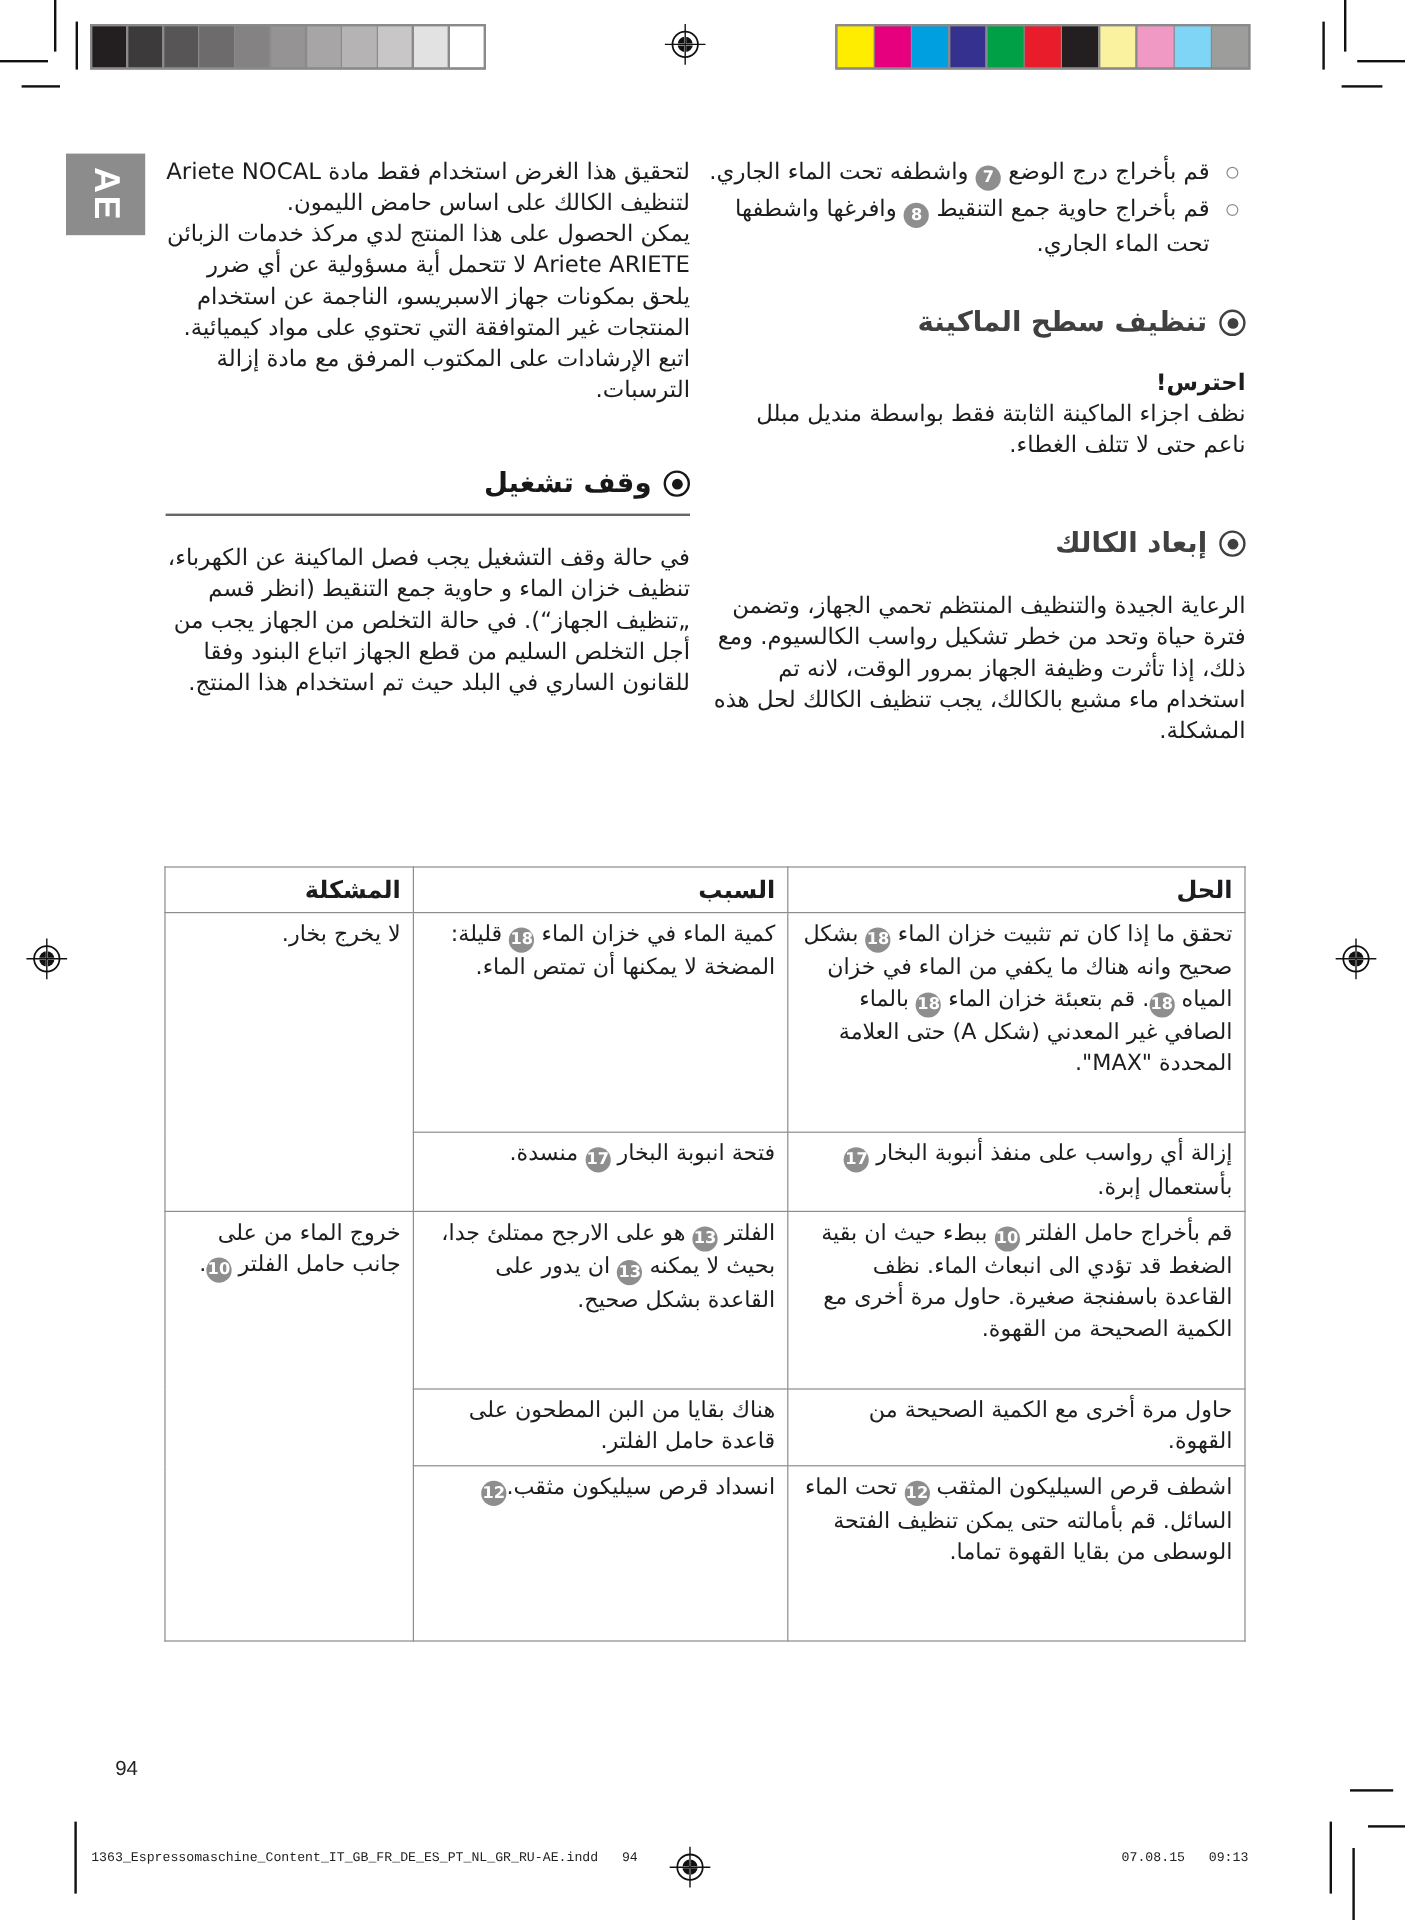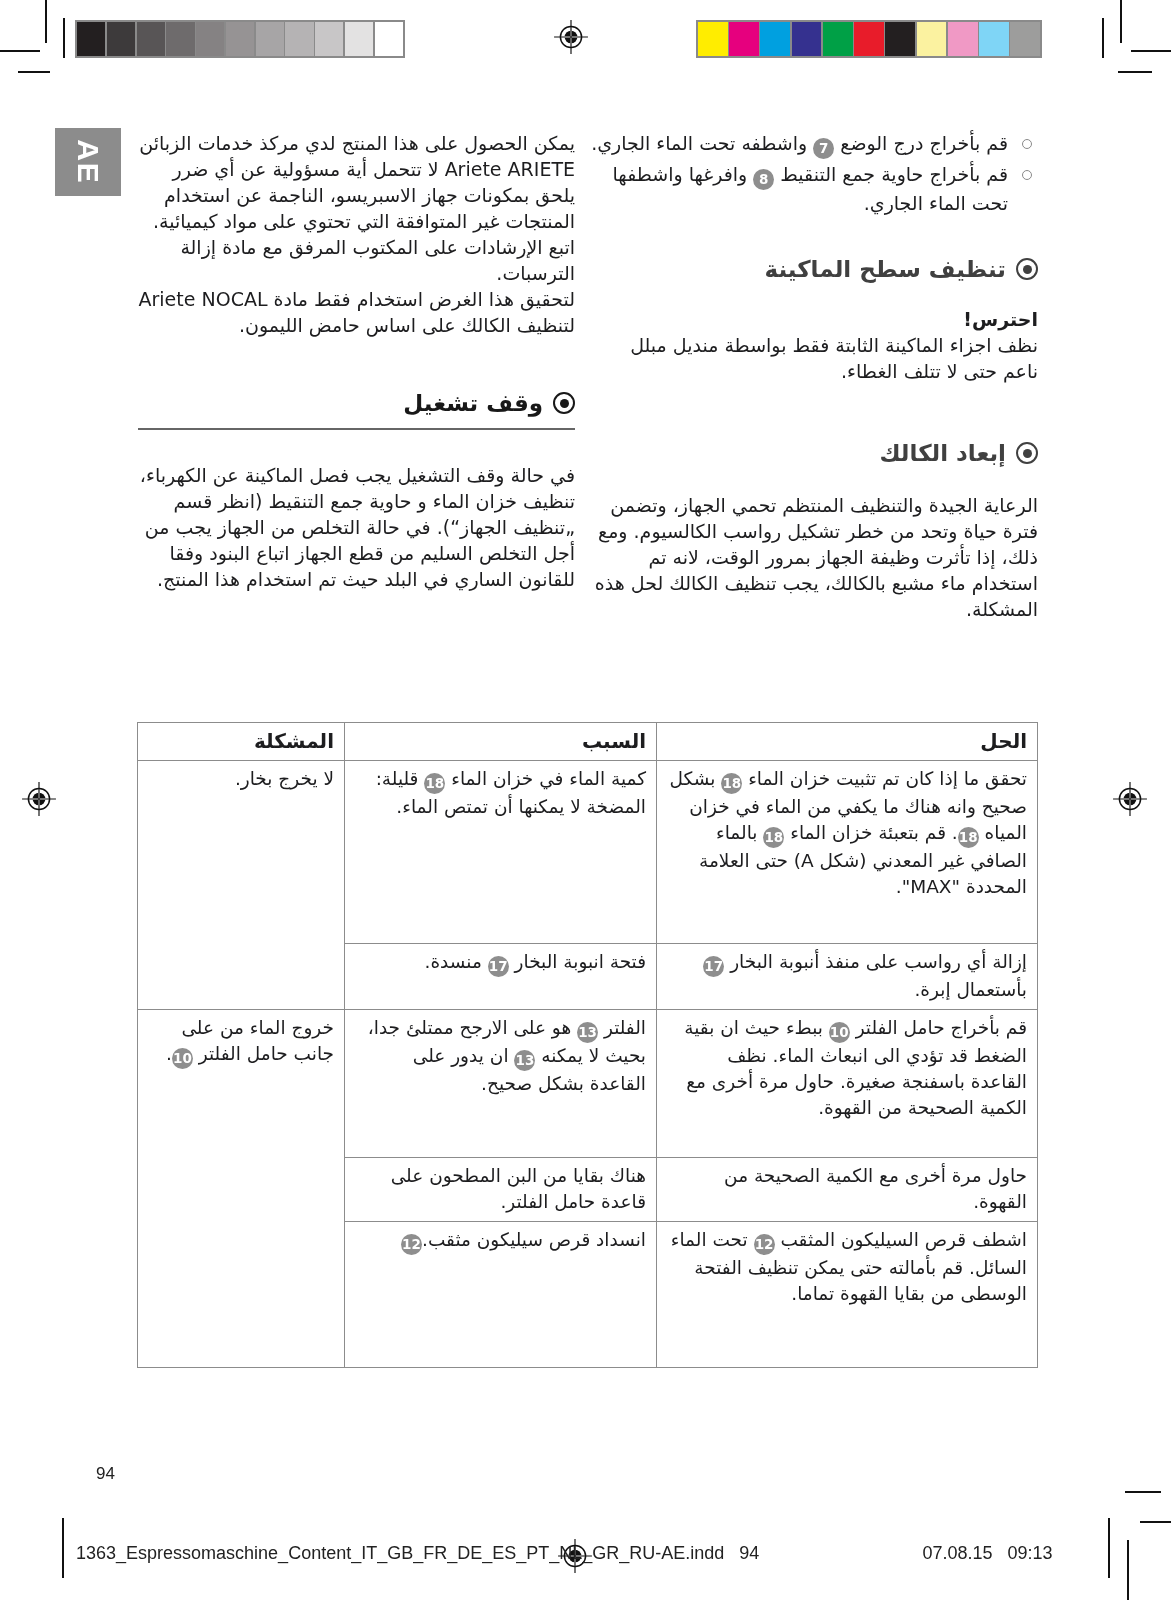--- a/index.html
+++ b/index.html
@@ -55,22 +55,22 @@
   #trouble{position:absolute;left:138px;top:698px;width:900px;direction:rtl;}
   table.tbl{border-collapse:collapse;table-layout:fixed;width:900px;margin-top:24px;
             font-size:18.5px;line-height:26px;}
   table.tbl th,table.tbl td{border:1px solid #8c8c8c;vertical-align:top;text-align:right;
             padding:5px 10px 6px 10px;overflow:hidden;}
   table.tbl th{font-weight:bold;font-size:20px;height:26px;}
 
   
   .pagenum{position:absolute;left:96px;top:1464px;font-size:17px;color:#222;
            font-family:"Liberation Sans",sans-serif;}
-  .footer-text{position:absolute;top:1543px;font-size:18px;color:#222;
-               font-family:Liberation Sans, sans-serif;white-space:nowrap;}
+  .footer-text{position:absolute;top:1543px;font-size:11px;color:#222;
+               font-family:Liberation Mono, monospace;white-space:nowrap;}
   #footer-left{left:76px;}
   #footer-right{left:880px;width:215px;text-align:center;}
 </style>
 </head>
 <body>
 
 <div id="sheet">
 
   <div class="mark vline" style="left:45px;top:0;height:43px;"></div>
   <div class="mark hline" style="left:0;top:50px;width:40px;"></div>
@@ -180,31 +180,31 @@
         <span class="tgt">
             <i></i>
           </span>
         <span>إبعاد الكالك</span>
       </div>
 
       <p style="margin-top:26px;text-align:right;">الرعاية الجيدة والتنظيف المنتظم تحمي الجهاز، وتضمن فترة حياة وتحد من خطر تشكيل رواسب الكالسيوم. ومع ذلك، إذا تأثرت وظيفة الجهاز بمرور الوقت، لانه تم استخدام ماء مشبع بالكالك، يجب تنظيف الكالك لحل هذه المشكلة.</p>
     </div>
 
     <div class="col-l body-text">
+      <p>لتحقيق هذا الغرض استخدام فقط مادة Ariete NOCAL لتنظيف الكالك على اساس حامض الليمون.</p>
       <p>يمكن الحصول على هذا المنتج لدي مركذ خدمات الزبائن Ariete ARIETE لا تتحمل أية مسؤولية عن أي ضرر يلحق بمكونات جهاز الاسبريسو، الناجمة عن استخدام المنتجات غير المتوافقة التي تحتوي على مواد كيميائية. اتبع الإرشادات على المكتوب المرفق مع مادة إزالة الترسبات.</p>
-      <p>لتحقيق هذا الغرض استخدام فقط مادة Ariete NOCAL لتنظيف الكالك على اساس حامض الليمون.</p>
 
       <div class="sec-head black ruled" style="margin-top:52px;">
         <span class="tgt">
             <i></i>
           </span>
         <span>وقف تشغيل</span>
       </div>
 
-      <p style="margin-top:32px;">في حالة وقف التشغيل يجب فصل الماكينة عن الكهرباء، تنظيف خزان الماء و حاوية جمع التنقيط (انظر قسم „تنظيف الجهاز“). في حالة التخلص من الجهاز يجب من أجل التخلص السليم من قطع الجهاز اتباع البنود وفقا للقانون الساري في البلد حيث تم استخدام هذا المنتج.</p>
+      <p style="margin-top:22px;">في حالة وقف التشغيل يجب فصل الماكينة عن الكهرباء، تنظيف خزان الماء و حاوية جمع التنقيط (انظر قسم „تنظيف الجهاز“). في حالة التخلص من الجهاز يجب من أجل التخلص السليم من قطع الجهاز اتباع البنود وفقا للقانون الساري في البلد حيث تم استخدام هذا المنتج.</p>
     </div>
   </div>
 
   <div id="trouble">
 
     <table class="tbl">
       <colgroup>
           <col style="width:381px">
           <col style="width:312px">
           <col style="width:207px">

